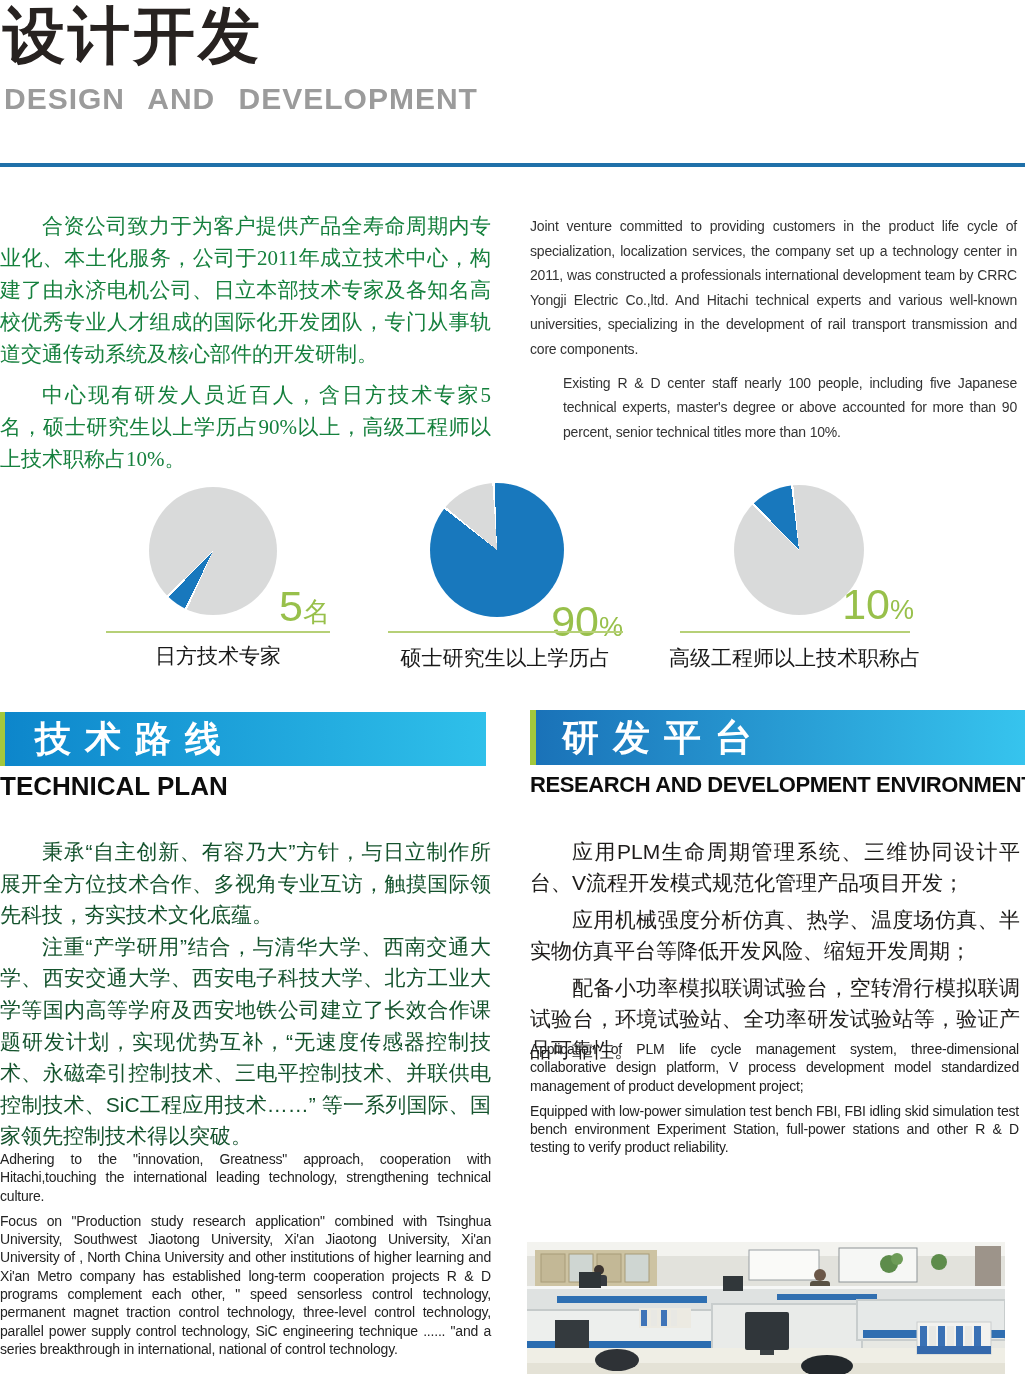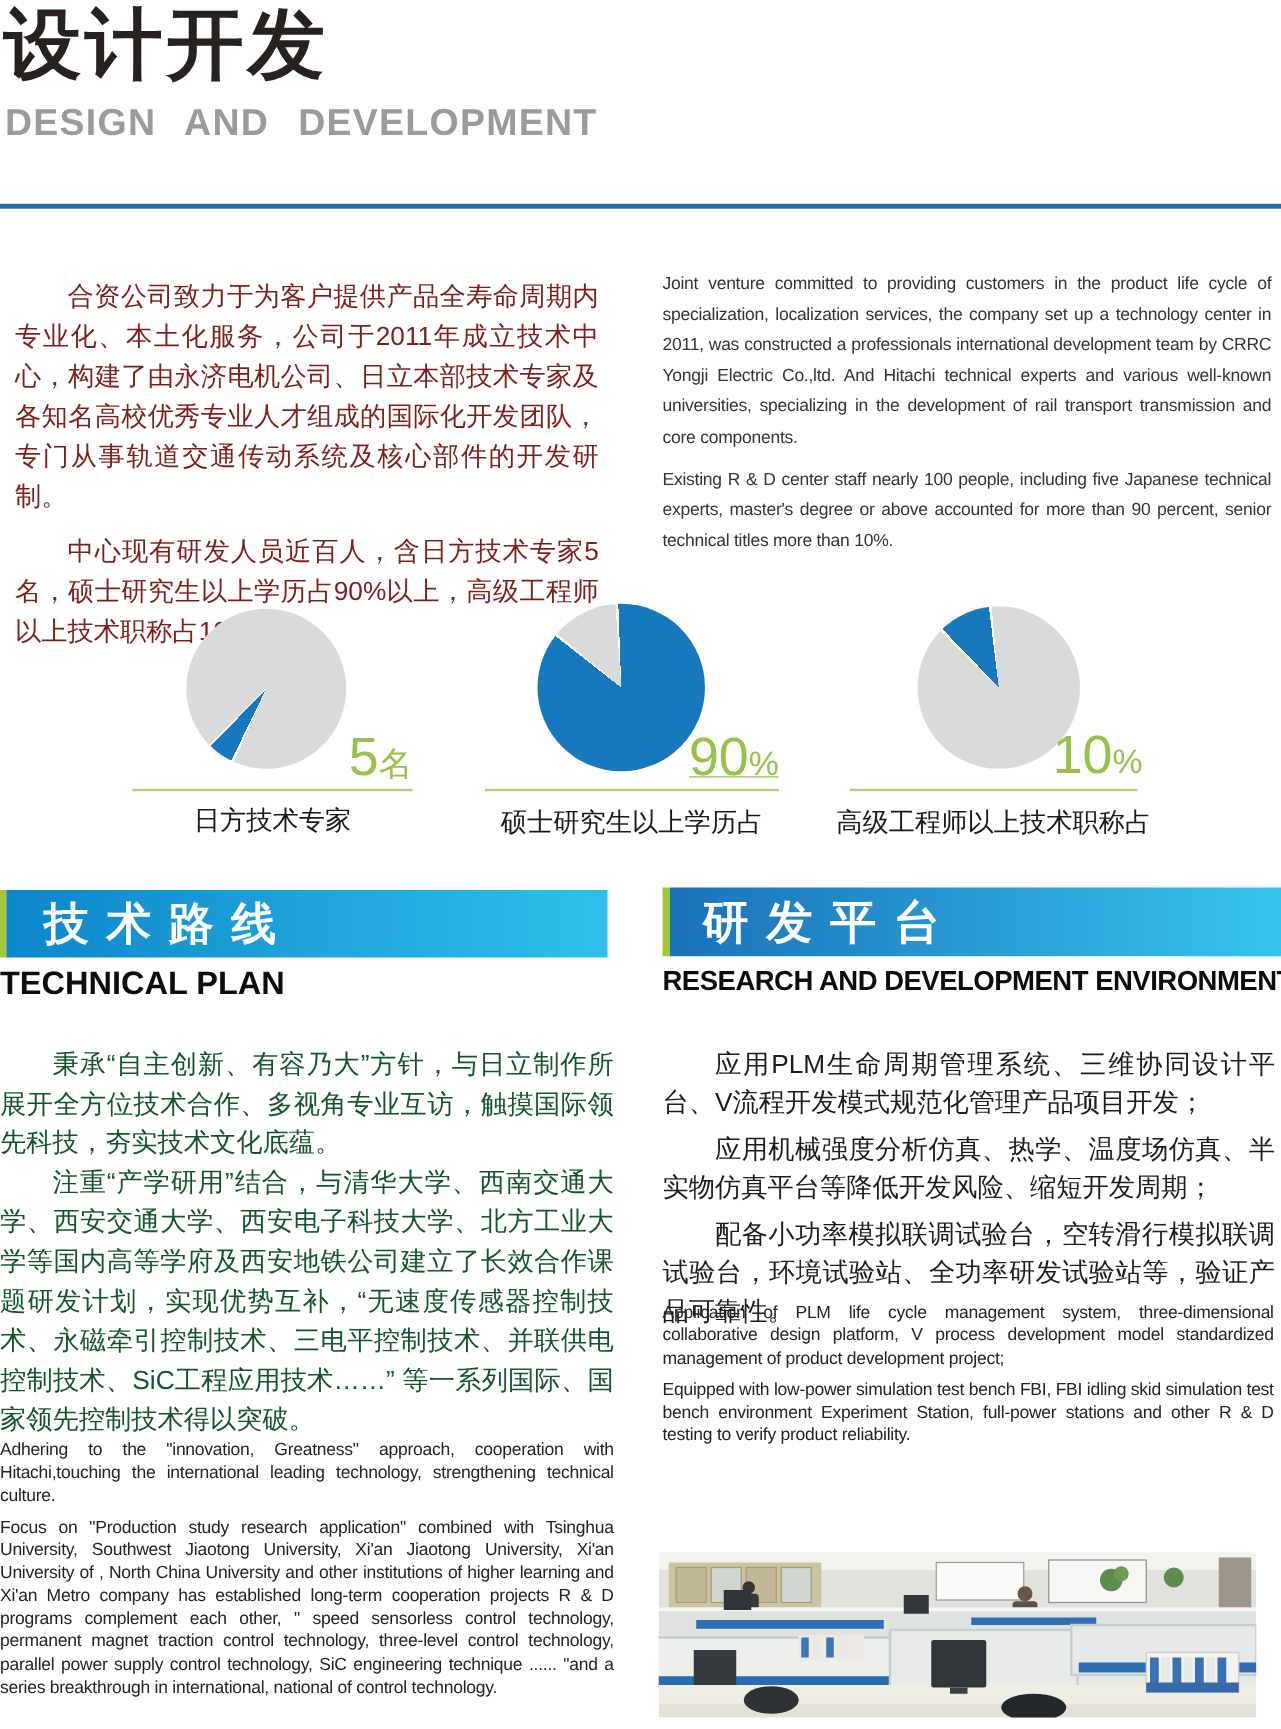--- a/index.html
+++ b/index.html
@@ -6,36 +6,36 @@
   .page{position:relative;width:1025px;height:1383px;background:#fff;overflow:hidden;
         font-family:"Liberation Sans","DejaVu Sans",sans-serif;padding-left:28px;}
   
   .title-cn{position:absolute;left:3px;top:-6px;margin:0;font-size:62px;font-weight:900;
             letter-spacing:3px;color:#272220;}
   .title-en{position:absolute;left:4px;top:82px;font-size:30px;font-weight:bold;
             color:#9b9b9b;letter-spacing:1px;word-spacing:14px;}
   .divider{position:absolute;left:0;top:163px;width:1025px;height:4px;background:#1f70a9;}
   
   .intro-cn{position:absolute;left:0;top:210px;width:491px;}
-  .intro-cn p{margin:12px;text-indent:2em;text-align:justify;font-size:21px;line-height:32px;color:#7f1d1d;}
+  .intro-cn p{margin:0;text-indent:2em;text-align:justify;font-size:21px;line-height:32px;color:#15803d;font-family:Liberation Serif, serif;}
   .intro-cn p + p{margin-top:9px;}
   .intro-en{position:absolute;left:530px;top:214px;width:487px;}
   .intro-en p{margin:0;text-align:justify;font-size:14px;letter-spacing:-0.2px;line-height:24.6px;color:#333;}
-  .intro-en p + p{margin-top:9px;}
+  .intro-en p + p{margin-top:9px;margin-left:33px;}
   
   .stats{position:absolute;left:0;top:470px;width:1025px;height:215px;}
   .pie{position:absolute;border-radius:50%;}
   .pie1{left:149px;top:17px;width:128px;height:128px;}
   .pie2{left:430px;top:13px;width:134px;height:134px;}
   .pie3{left:734px;top:15px;width:130px;height:130px;}
   .stat-value{position:absolute;text-align:right;color:#98c04b;line-height:1;}
   .stat-value .num{font-size:43px;}
   .stat-value .unit{font-size:27px;}
   .v1{left:106px;width:224px;top:115px;}
-  .v2{left:388px;width:235px;top:115px;text-decoration:underline;}
+  .v2{left:388px;width:235px;top:130px;}
   .v3{left:666px;width:248px;top:113px;}
   .stat-line{position:absolute;height:2px;background:#b6d077;}
   .l1{left:106px;top:161px;width:224px;}
   .l2{left:388px;top:161px;width:235px;}
   .l3{left:680px;top:161px;width:230px;}
   .stat-caption{position:absolute;text-align:center;font-size:21px;color:#191919;}
   .c1{left:106px;width:224px;top:172px;}
   .c2{left:378px;width:255px;top:174px;}
   .c3{left:650px;width:290px;top:174px;}
   

